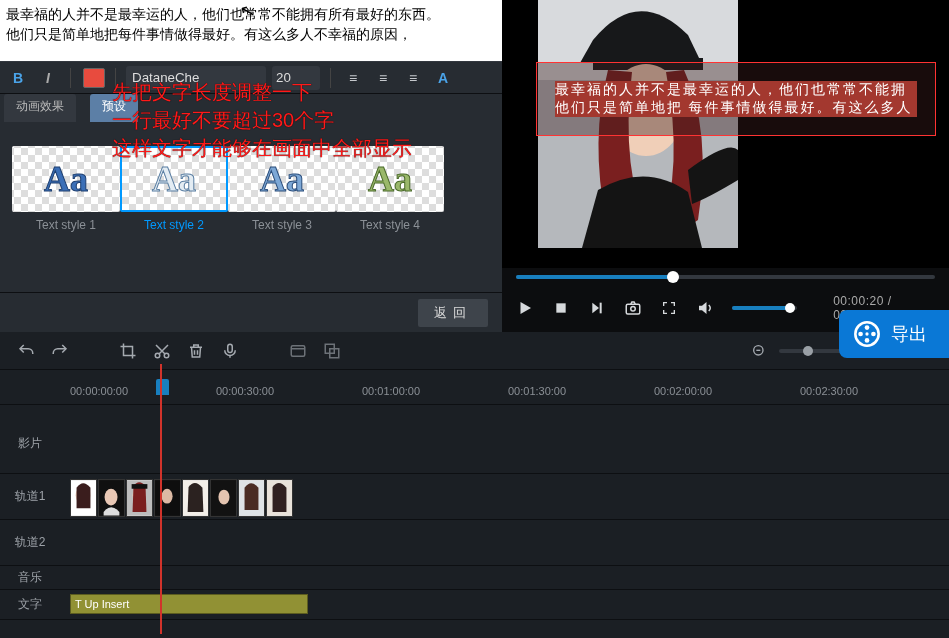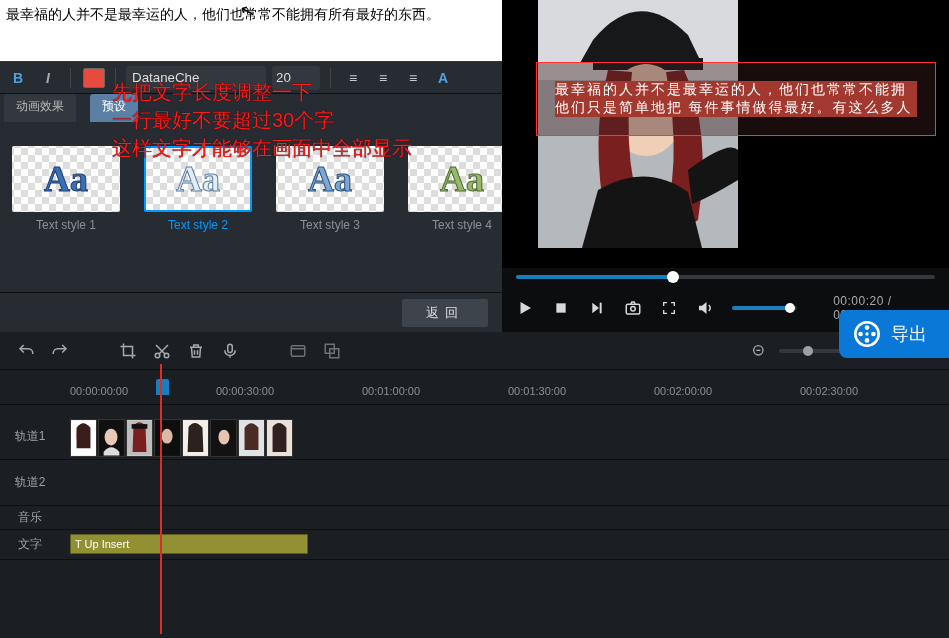--- a/index.html
+++ b/index.html
@@ -28,34 +28,34 @@
   .tbtn{width:24px;height:24px;border-radius:3px;display:flex;align-items:center;justify-content:center;color:var(--txt);font-weight:bold;font-size:14px;}
   .b-bold{color:#4aa3e8;font-weight:900;}
   .b-italic{font-style:italic;color:#aaa;}
   .colorbox{width:22px;height:20px;border:1px solid #666;border-radius:2px;margin-left:2px;}
   .font-select{background:var(--bg3);color:#ddd;border:none;height:24px;width:140px;padding:0 6px;border-radius:3px;}
   .size-select{background:var(--bg3);color:#ddd;border:none;height:24px;width:48px;padding:0 4px;border-radius:3px;}
   .tabbar{display:flex;height:28px;background:var(--bg2);gap:14px;padding-left:4px;}
   .tab{padding:4px 12px;background:var(--bg3);font-size:12px;color:#bbb;border-radius:3px 3px 0 0;}
   .tab.active{background:#5c7fa6;color:#fff;}
   .annot{position:absolute;color:var(--annot);font-size:20px;font-weight:400;line-height:28px;pointer-events:none;text-shadow:0 0 1px #000;}
-  .styles-area{flex:1;background:var(--bg2);padding:24px 12px 8px;display:flex;gap:24px;align-items:flex-start;position:relative;}
+  .styles-area{flex:1;background:var(--bg2);padding:24px 12px 8px;display:flex;align-items:flex-start;position:relative;}
   .style-item{width:108px;text-align:center;}
   .style-thumb{width:108px;height:66px;background:
      repeating-conic-gradient(#ddd 0% 25%,#fff 0% 50%) 0 0/14px 14px;
      border:2px solid transparent;border-radius:2px;display:flex;align-items:center;justify-content:center;font:700 36px Georgia,serif;}
   .style-item.sel .style-thumb{border-color:var(--accent2);}
   .style-item .lbl{margin-top:6px;color:var(--txt-dim);font-size:12px;}
   .style-item.sel .lbl{color:var(--accent2);}
   .aa1{color:#3b6fb7;-webkit-text-stroke:1px #1e3f70;}
   .aa2{color:#e3ecf3;-webkit-text-stroke:1px #5b7fa3;}
   .aa3{color:#7da8d6;-webkit-text-stroke:1px #2b4e7c;}
   .aa4{color:#9ab86a;-webkit-text-stroke:1px #4b6b2b;}
   .bottom-bar{height:40px;display:flex;justify-content:flex-end;align-items:center;padding-right:14px;background:var(--bg2);border-top:1px solid var(--line);}
-  .btn-back{background:var(--bg4);color:#ddd;border:none;padding:5px 24px;border-radius:2px;font-size:13px;letter-spacing:6px;}
+  .btn-back{background:var(--bg4);color:#ddd;border:none;padding:5px 16px;border-radius:2px;font-size:13px;letter-spacing:6px;}
 
   
   .right-panel{flex:1;display:flex;flex-direction:column;background:#0c0d0f;}
   .preview{flex:1;position:relative;background:#000;overflow:hidden;}
   .frame{position:absolute;left:36px;top:0;width:200px;height:248px;background:#222;}
   .frame svg{width:100%;height:100%;display:block;}
   .subtitle-overlay{position:absolute;left:34px;top:62px;width:400px;border:1px solid #f33;background:rgba(60,30,30,.4);padding:18px;}
   .subtitle-overlay div{font-family:"SimSun",serif;font-size:14px;color:#fff;background:#a3382f;letter-spacing:2px;line-height:18px;white-space:nowrap;overflow:hidden;}
   .progress{position:relative;height:14px;margin:2px 14px 0;}
   .prog-track{position:absolute;left:0;right:0;top:5px;height:4px;background:var(--bg3);border-radius:2px;}
@@ -99,20 +99,21 @@
   .clip svg{width:100%;height:100%;}
   .text-clip{position:absolute;left:10px;top:4px;width:238px;height:20px;background:var(--olive);border:1px solid #5c5c20;color:#fff;font-size:11px;display:flex;align-items:center;padding-left:4px;}
 </style>
 </head>
 <body>
 
 <div class="top">
   <div class="left-panel">
     <div class="textarea-wrap">
       <span>最幸福的人并不是最幸运的人，他们也常常不能拥有所有最好的东西。</span><br>
+      <span>他们只是简单地把每件事情做得最好。有这么多人不幸福的原因，</span>
       <span class="cursor-arrow">↖</span>
     </div>
 
     <div class="toolbar">
       <div class="tbtn b-bold">B</div>
       <div class="tbtn b-italic">I</div>
       <div style="width:1px;height:20px;background:#444;margin:0 4px"></div>
       <div class="colorbox" style="background:#e84b3e"></div>
       <div style="width:1px;height:20px;background:#444;margin:0 4px"></div>
       <input class="font-select" value="DataneChe" style="">
@@ -333,20 +334,24 @@
       <span class="rlabel" style="left:146px">00:00:30:00</span>
       <span class="rlabel" style="left:292px">00:01:00:00</span>
       <span class="rlabel" style="left:438px">00:01:30:00</span>
       <span class="rlabel" style="left:584px">00:02:00:00</span>
       <span class="rlabel" style="left:730px">00:02:30:00</span>
     </div>
     <div class="marker"></div>
   </div>
 
   <div class="tracks">
+    <div class="track h60">
+      <div class="name">影片</div>
+      <div class="lane"></div>
+    </div>
     <div class="track h46">
       <div class="name">轨道1</div>
       <div class="lane">
         <div class="clips">
           <div class="clip"><svg viewBox="0 0 27 38">
                 <rect width="27" height="38" fill="#fff"></rect>
                 <ellipse cx="13" cy="16" rx="8" ry="10" fill="#e9c8b5"></ellipse>
                 <path d="M6 8q7-10 15 0v22H6z" fill="#3a1d1d"></path>
               </svg></div>
           <div class="clip d"><svg viewBox="0 0 27 38">

